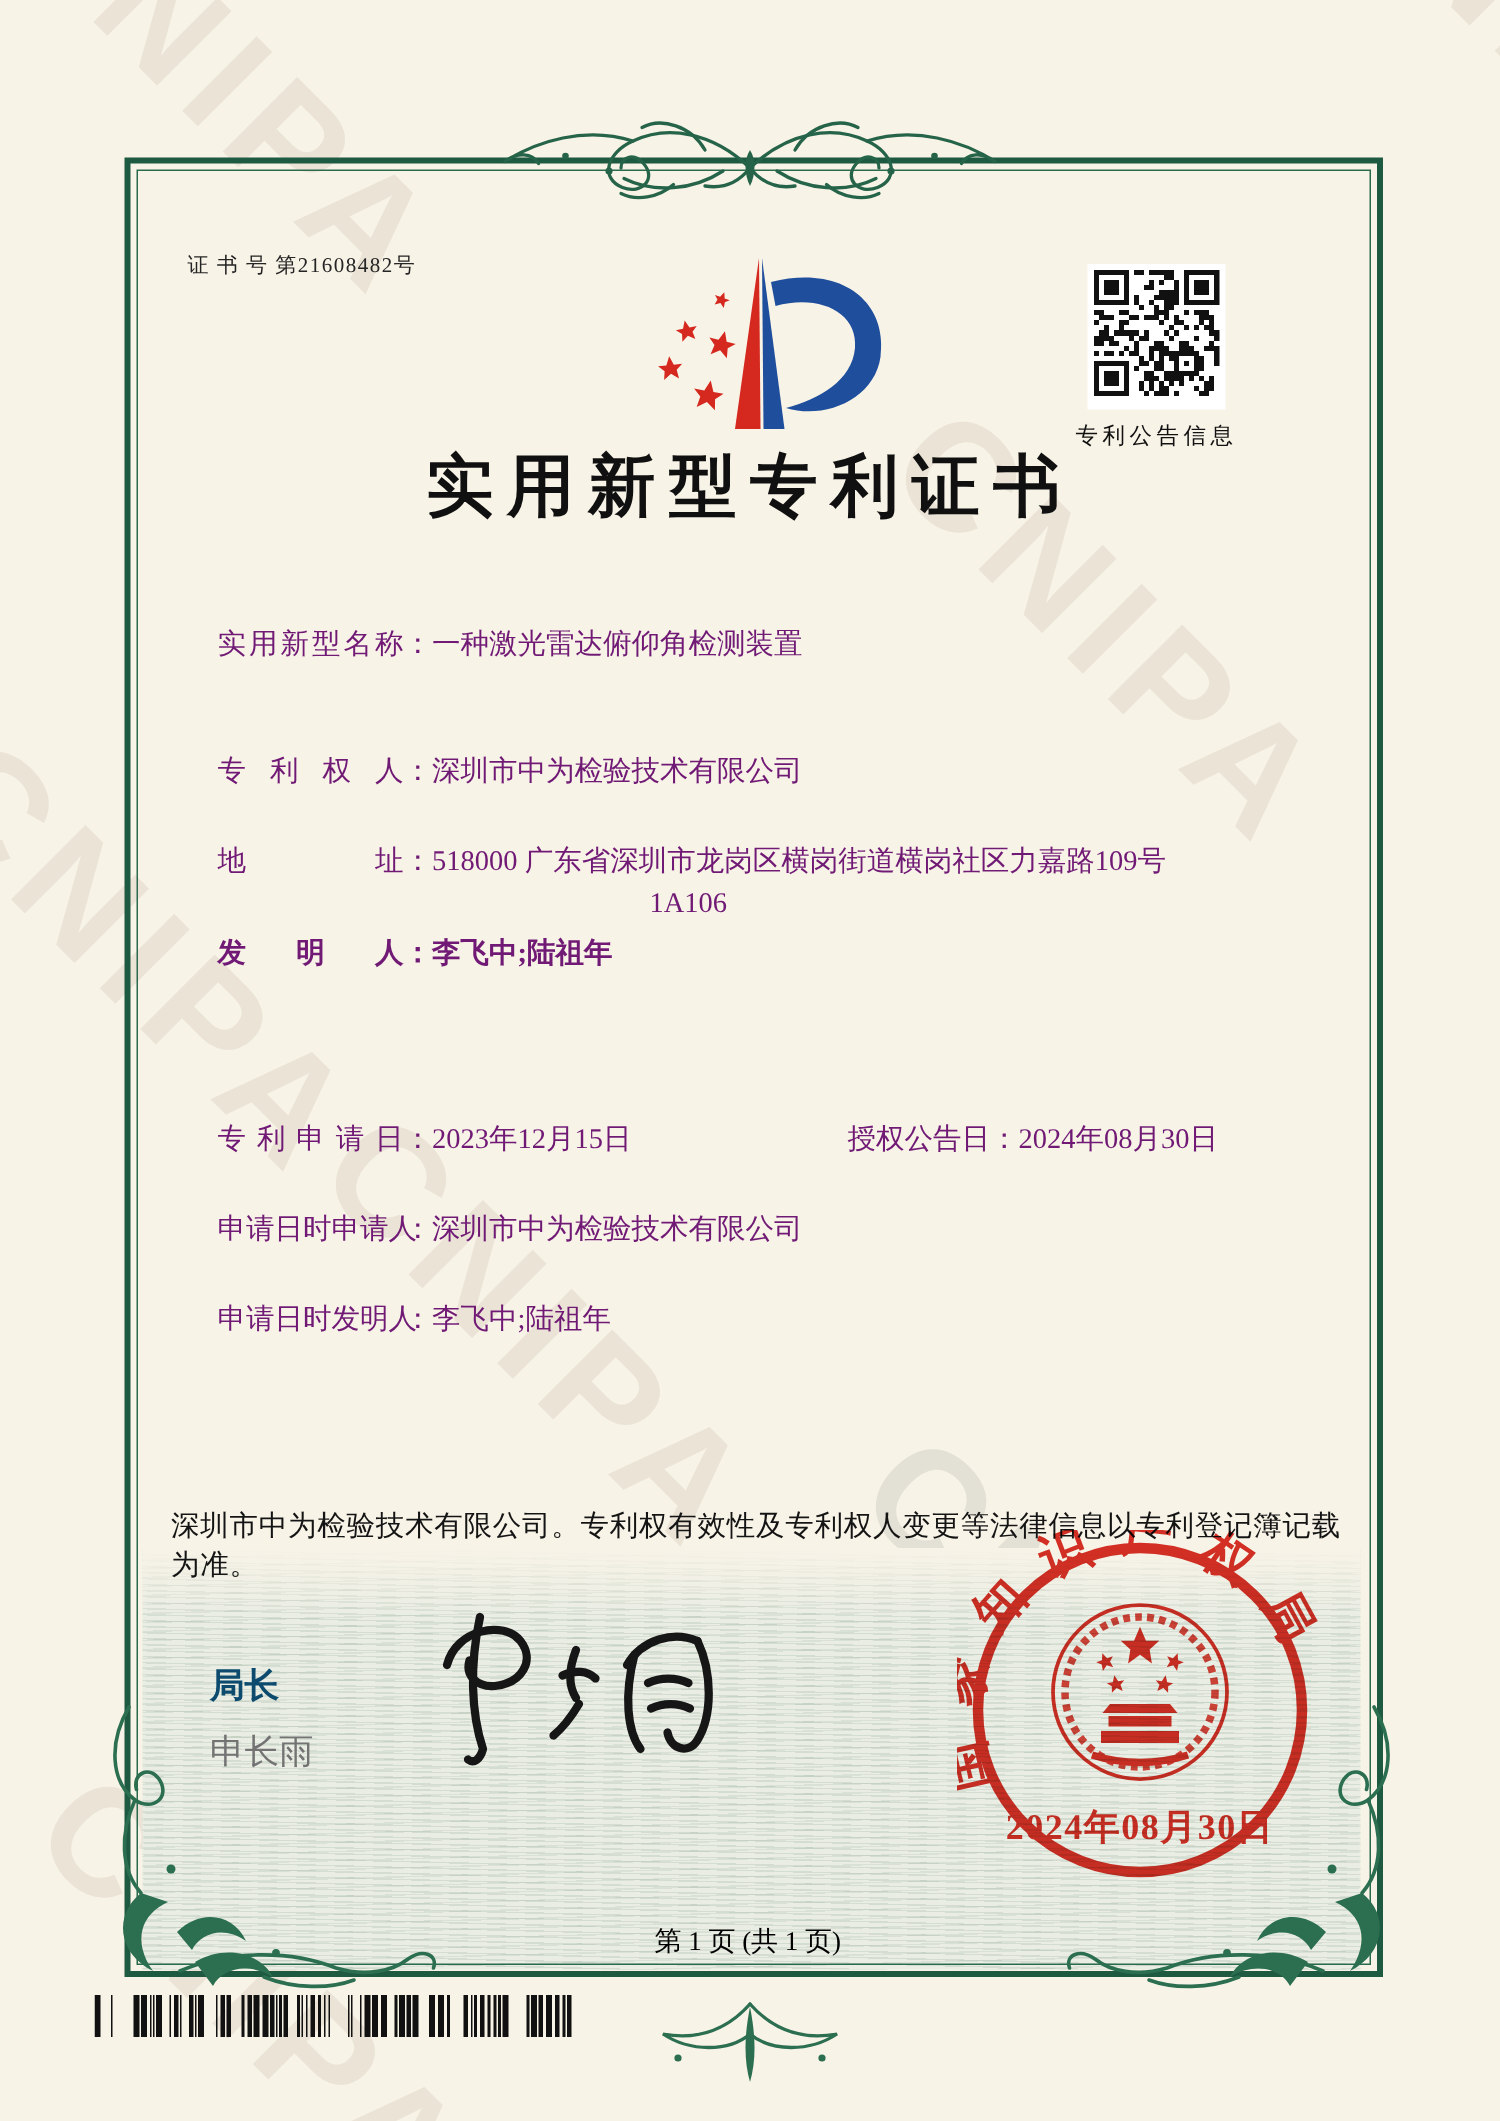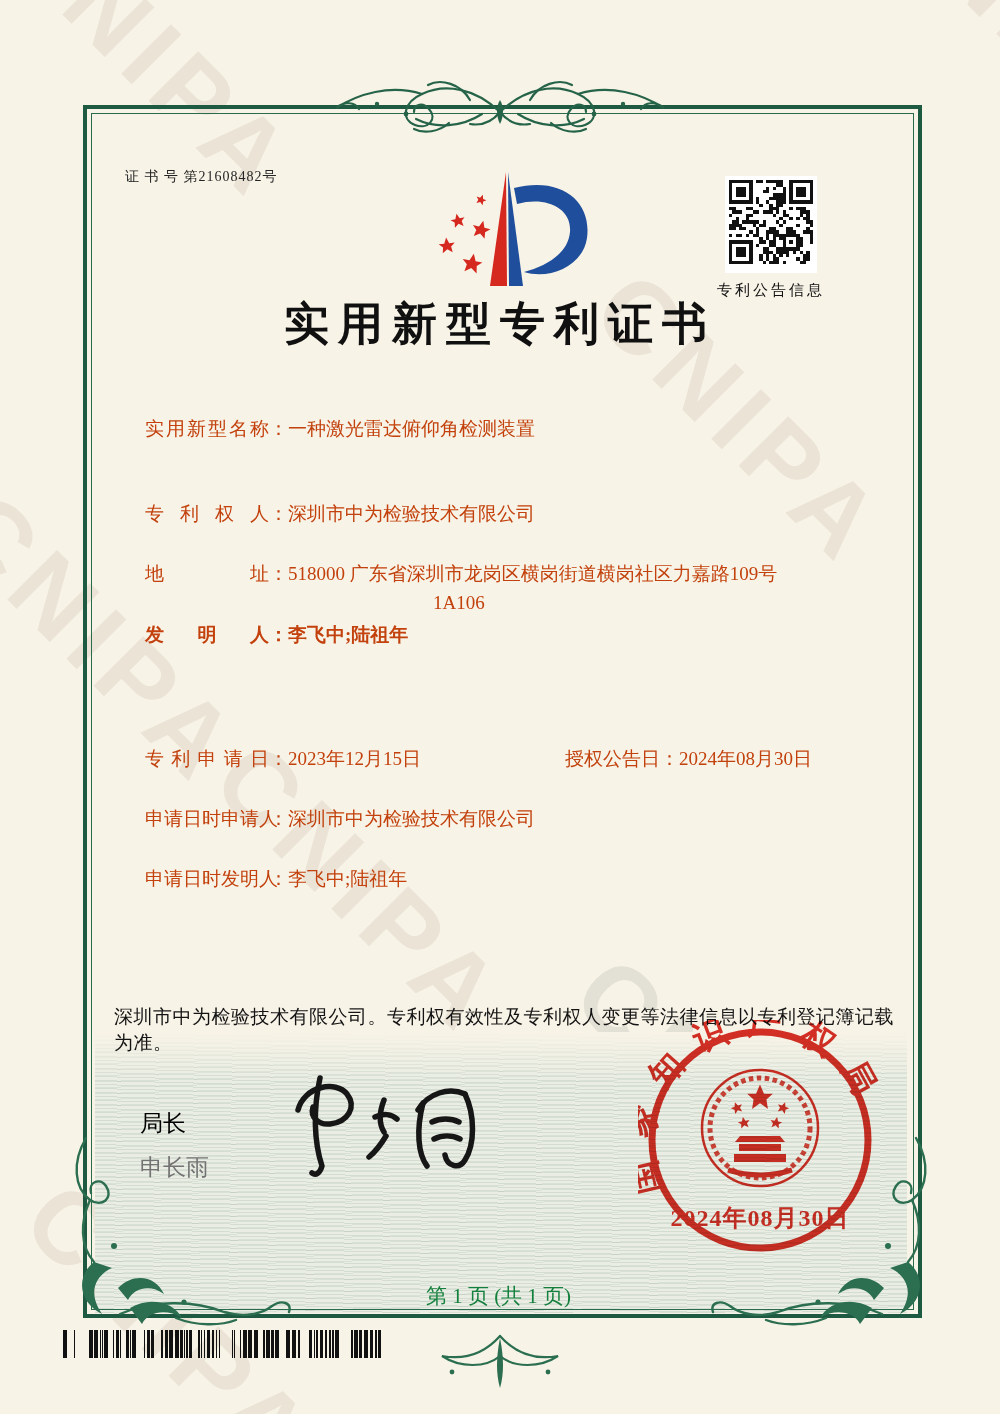--- a/index.html
+++ b/index.html
@@ -28,21 +28,21 @@
   }
   .cert-no{ left:125px; top:168px; font-size:14px; letter-spacing:1px; color:#242424;}
   .qr-wrap{ left:696px; top:176px; width:150px; text-align:center;font-family:Liberation Mono, monospace;}
   .qr-box{ display:inline-block; background:#fff; padding:4px;}
   .qr-label{ margin-top:8px; font-size:15px; letter-spacing:3px; color:#111;}
   .title{
     left:0; right:0; top:294px; text-align:center;
     font-size:45px; font-weight:bold; letter-spacing:9px; color:#101010;
   }
   
-  .row{ position:absolute; left:145px; font-size:19px; white-space:nowrap; color:#c2410c;}
+  .row{ position:absolute; left:145px; font-size:19px; white-space:nowrap; color:#701a75;}
   .lbl{
     display:inline-block; width:124px; white-space:nowrap;
     text-align:justify; text-align-last:justify; text-justify:inter-character;
     vertical-align:top;
   }
   .colon{ display:inline-block; vertical-align:top;}
   .val{ display:inline-block; vertical-align:top; white-space:nowrap;}
   .val2{ position:absolute; left:288px; top:31px; white-space:nowrap;}
   .rgroup{ position:absolute; left:420px; top:0;}
   .rgroup .rlbl{ display:inline-block; vertical-align:top;}
@@ -52,27 +52,27 @@
     left:95px; top:1032px; width:812px; height:281px;
     background-color:#e9ede4;
     background-image:
       repeating-linear-gradient(1.5deg, rgba(110,140,115,.17) 0 1px, rgba(0,0,0,0) 1px 4px),
       repeating-linear-gradient(-1.5deg, rgba(110,140,115,.13) 0 1px, rgba(0,0,0,0) 1px 6px);
   }
   .wave-area::after{
     content:""; position:absolute; left:0; top:0; right:0; height:48px;
     background:linear-gradient(#f8f3e7, rgba(248,243,231,0));
   }
-  .director-title{ left:140px; top:1108px; font-size:23px; font-weight:normal;
-    font-family:"Liberation Sans","DejaVu Sans",sans-serif; color:#000000;}
+  .director-title{ left:140px; top:1108px; font-size:23px; font-weight:bold;
+    font-family:"Liberation Sans","DejaVu Sans",sans-serif; color:#0c4a6e;}
   .director-name{ left:140px; top:1152px; font-size:23px; font-weight:normal;
     font-family:"Liberation Sans","DejaVu Sans",sans-serif; color:#737373;}
   .signature{ left:268px; top:1058px;}
   .seal{ left:638px; top:1020px; mix-blend-mode:multiply; opacity:.95;}
-  .footer-page{ left:83px; width:831px; top:1282px; text-align:center; font-size:21px; color:#15803d;}
+  .footer-page{ left:83px; width:831px; top:1282px; text-align:center; font-size:18px; color:#000000;}
   .barcode{ left:63px; top:1330px;}
   .ornament{ pointer-events:none;}
 </style>
 </head>
 <body>
 
 <div id="page">
 
   <div class="wm" style="left:-30px;top:-5px;">CNIPA</div>
   <div class="wm" style="left:560px;top:360px;">CNIPA</div>

